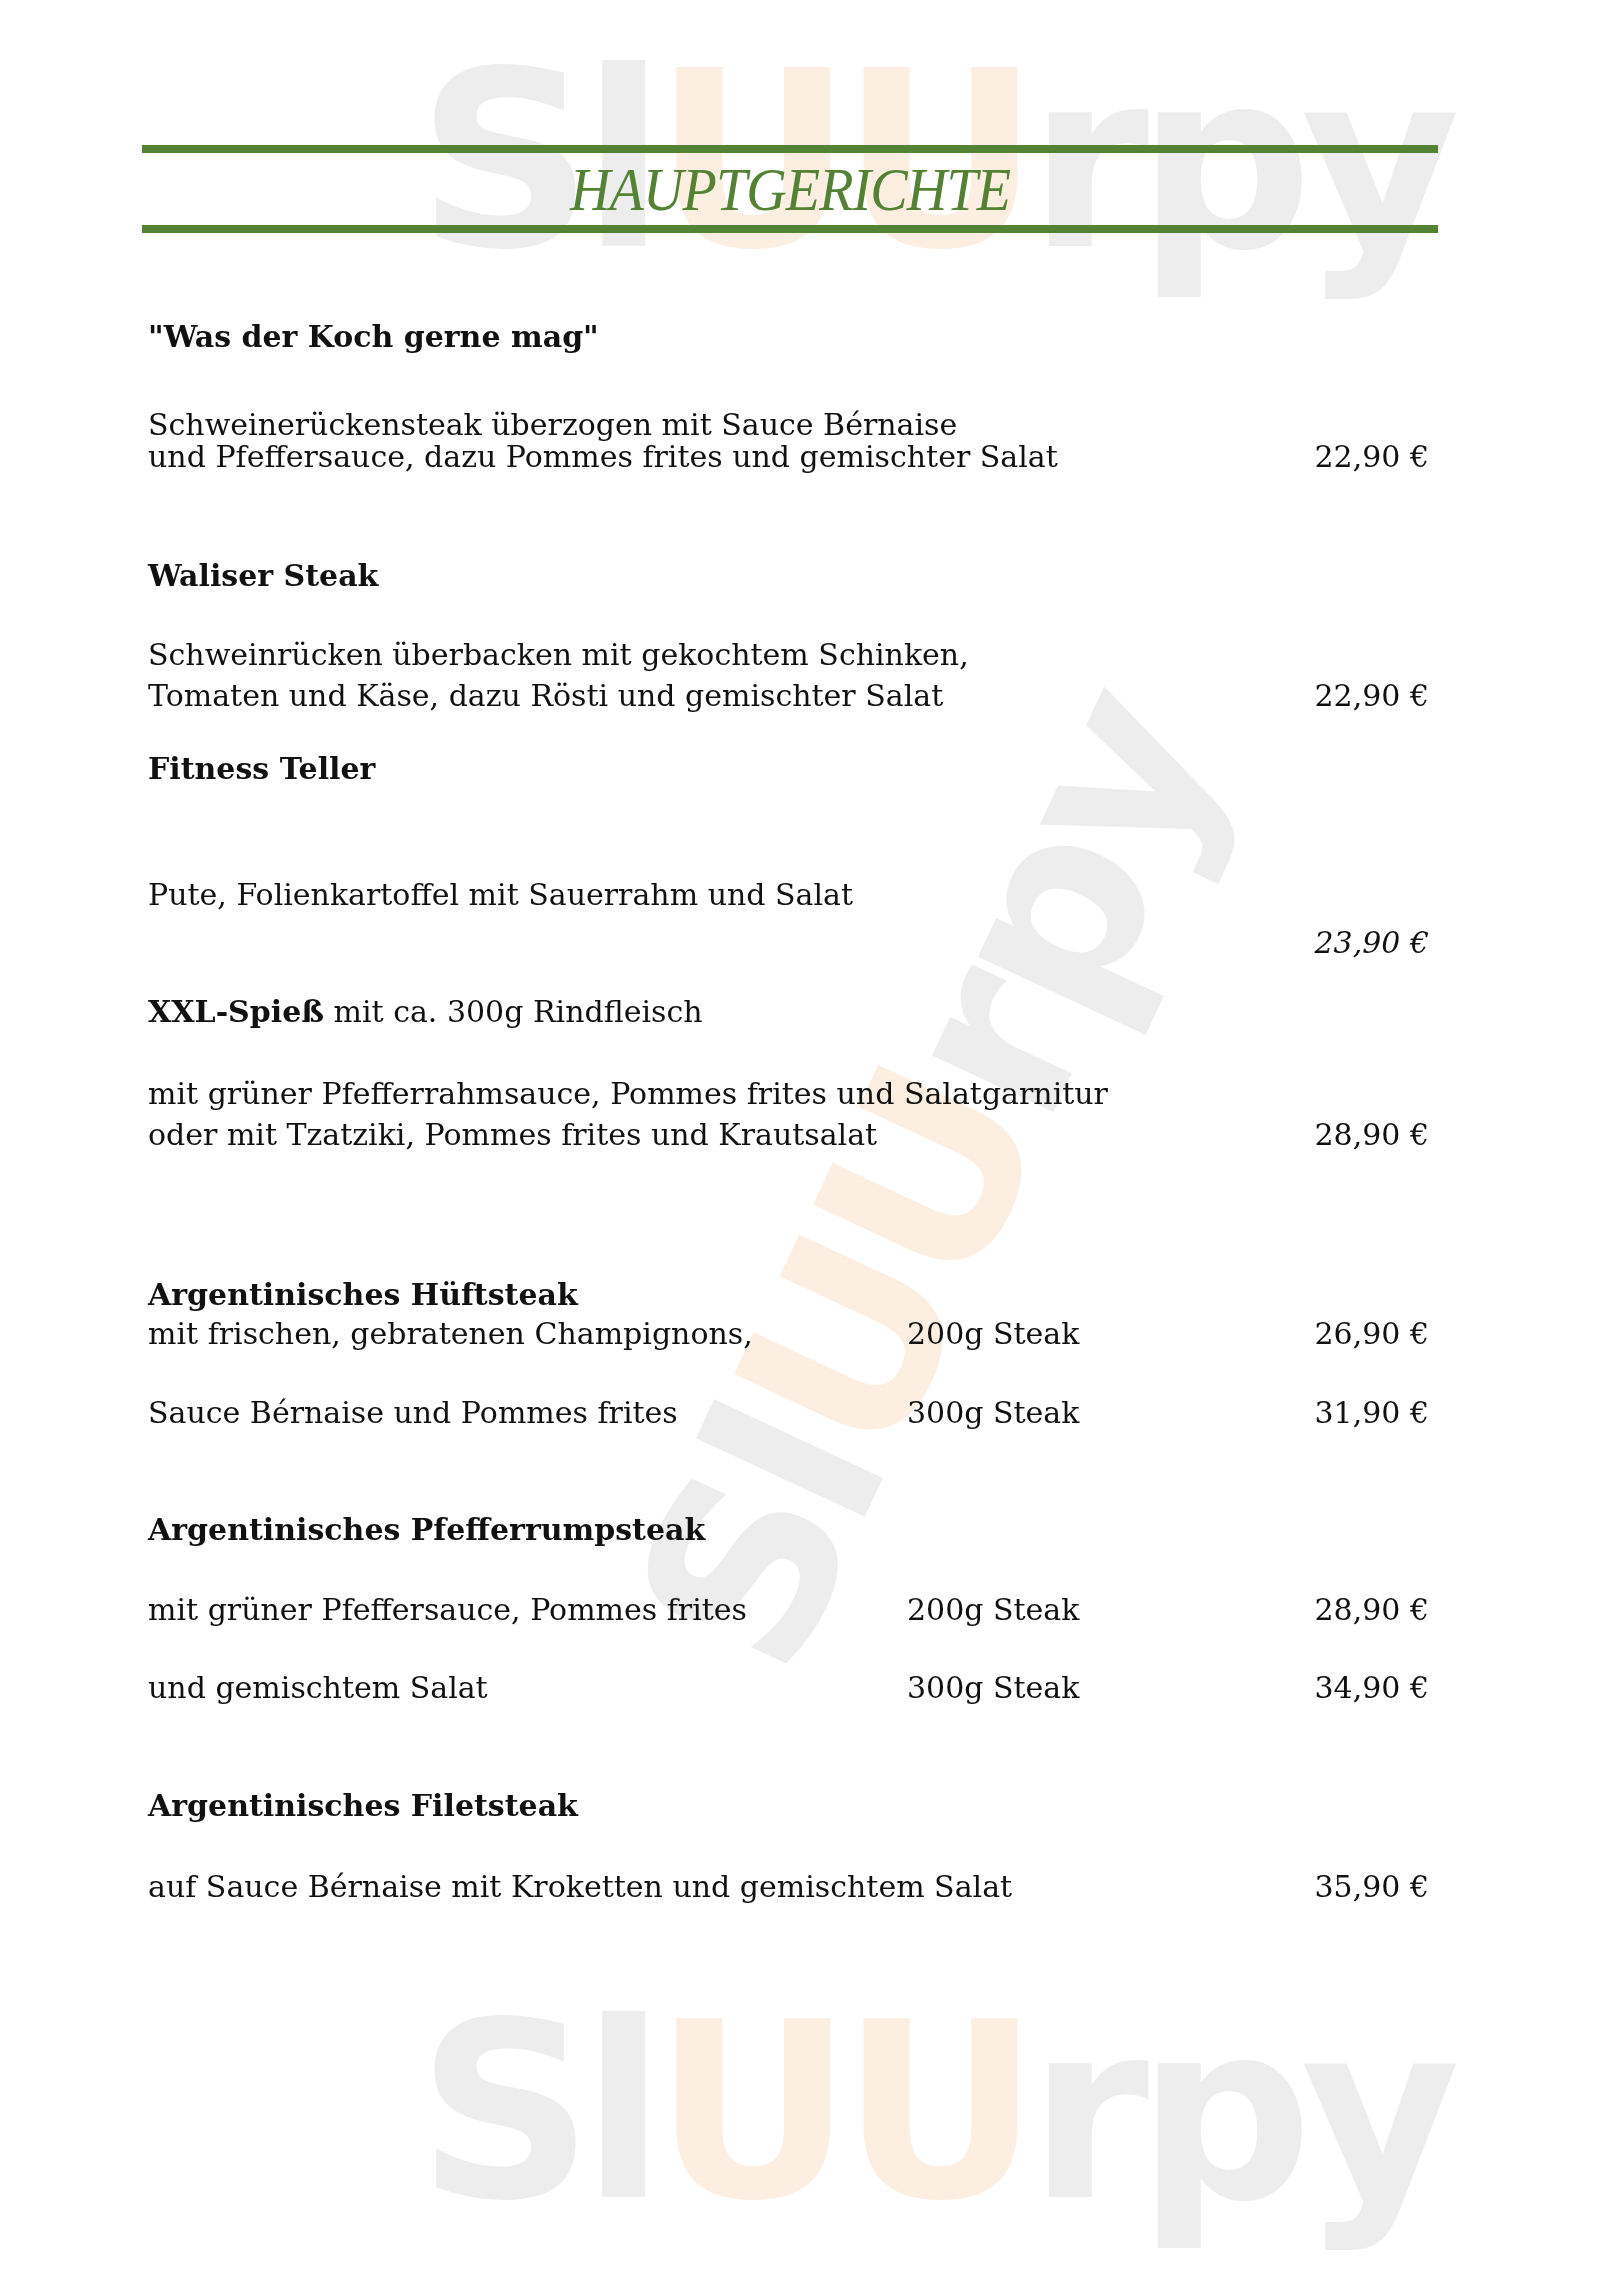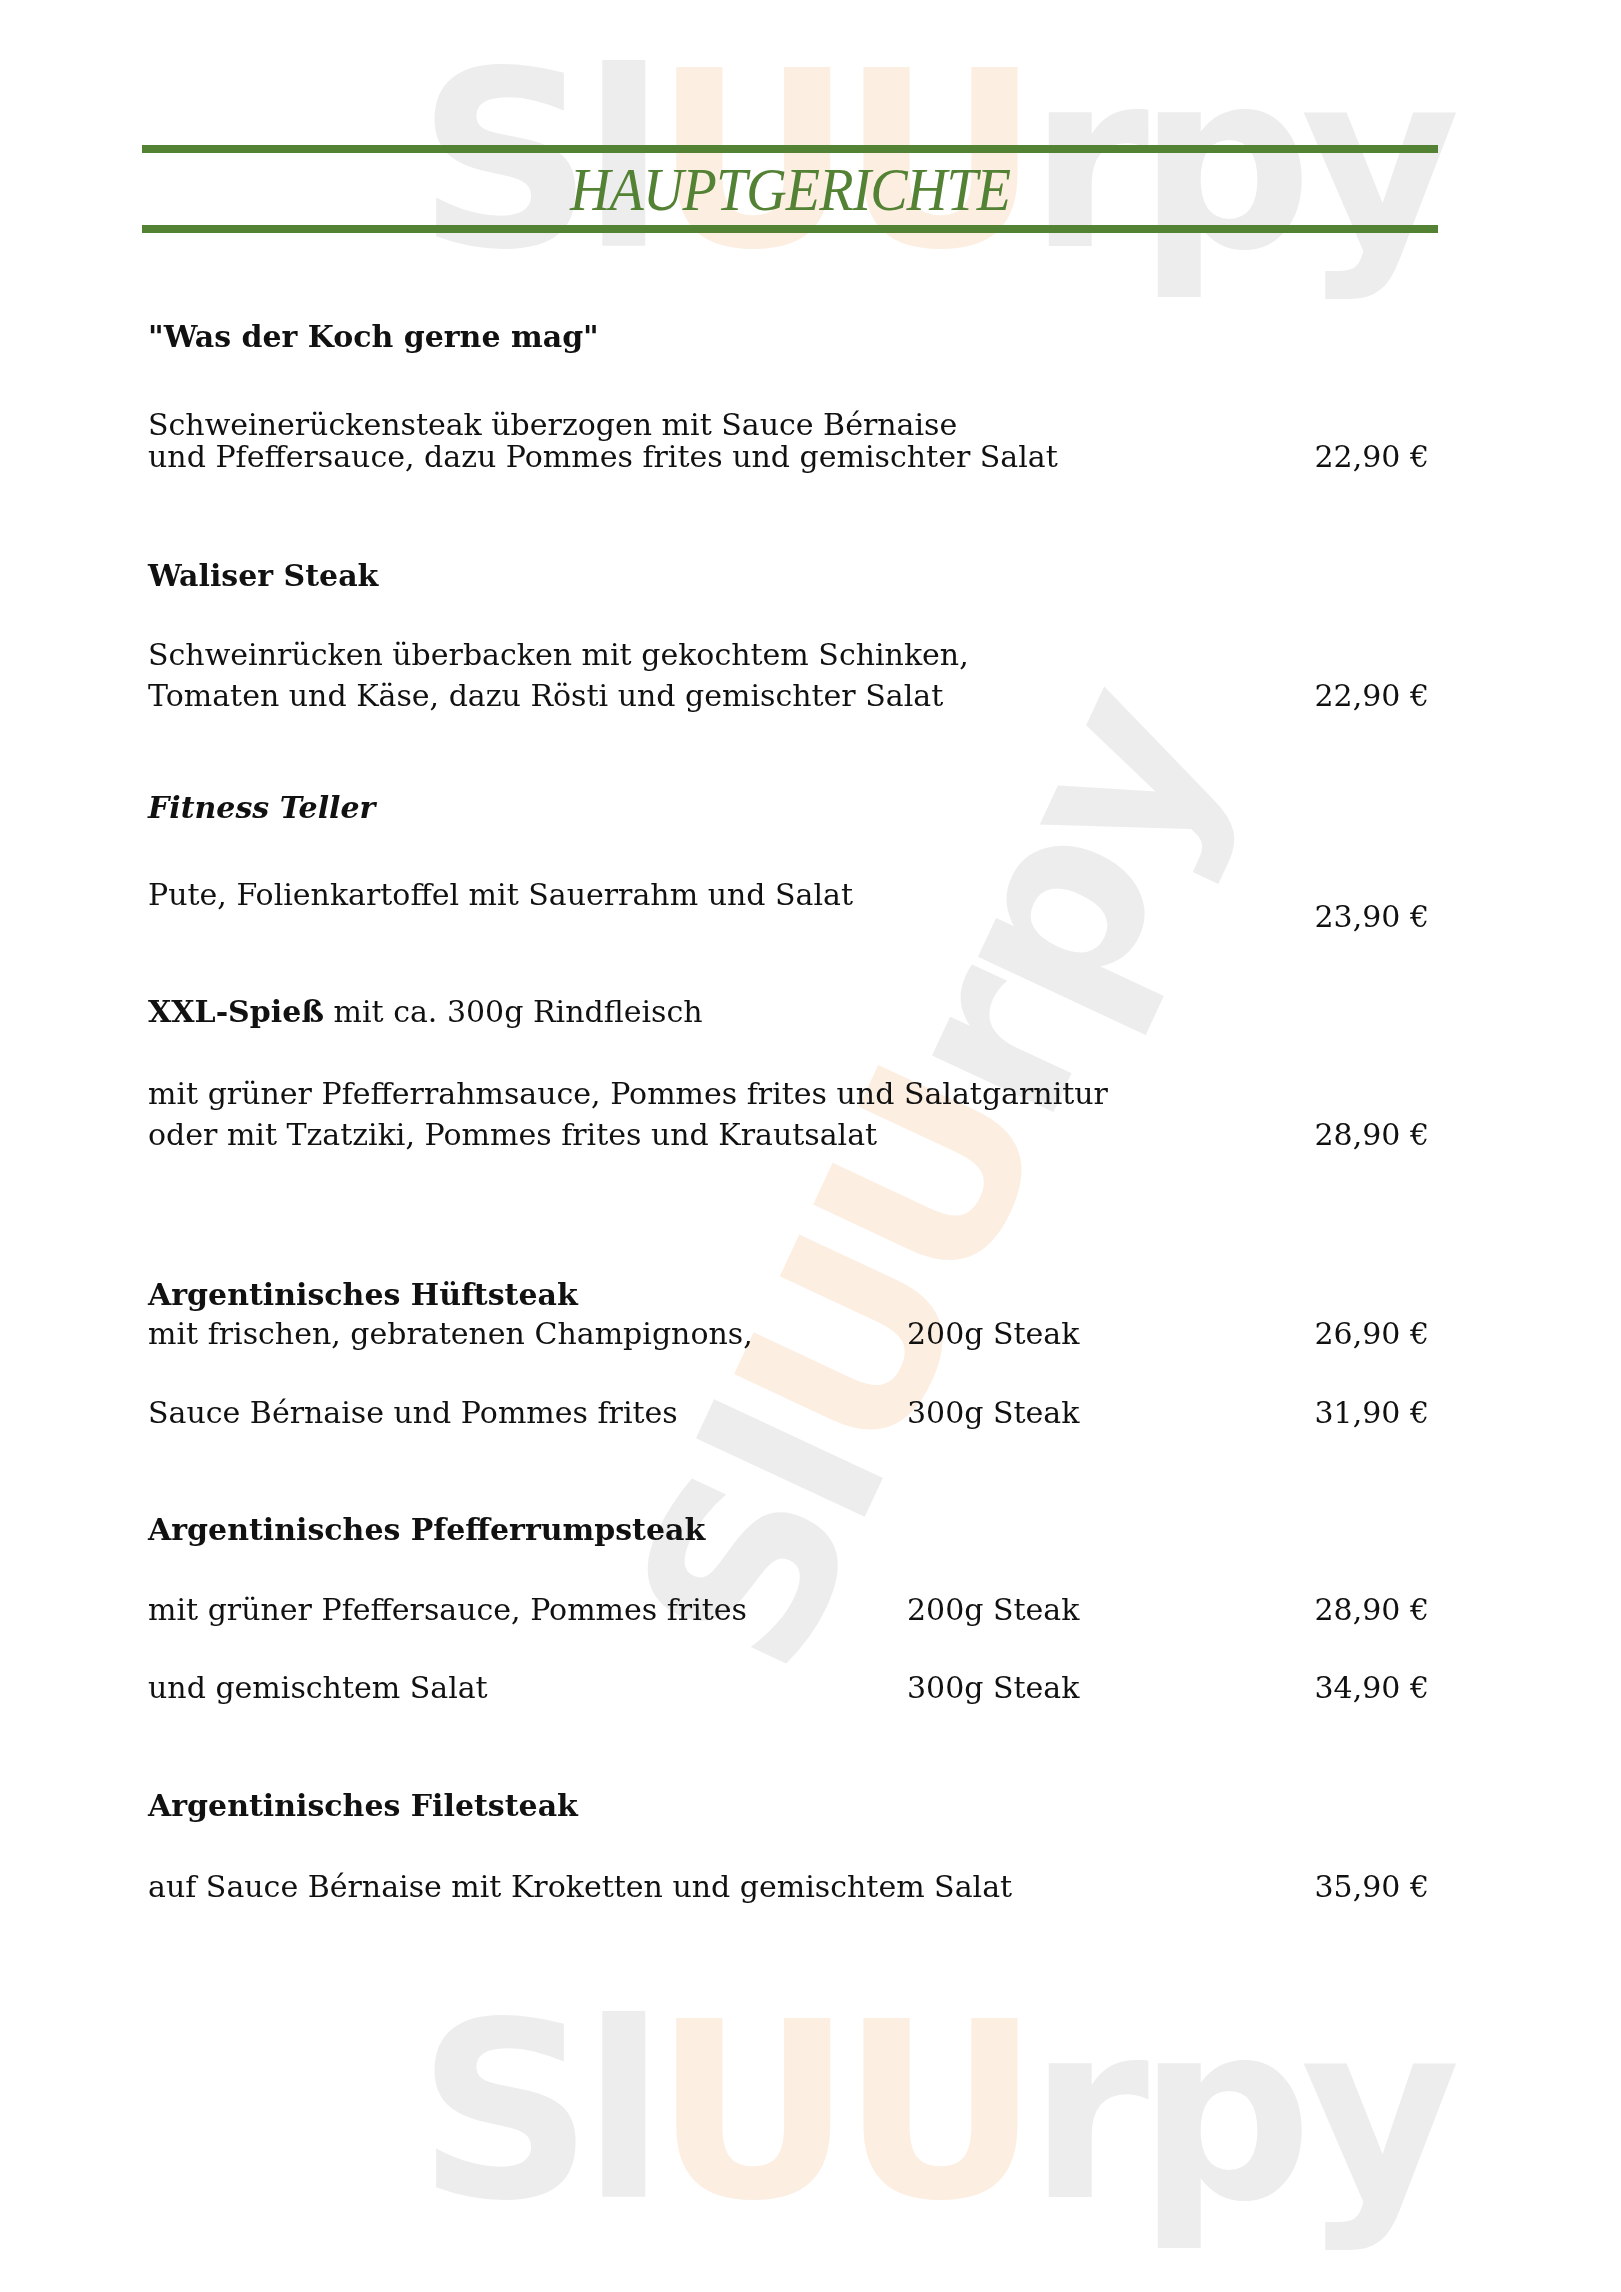--- a/index.html
+++ b/index.html
@@ -43,23 +43,23 @@
 </div>
 
 <div>
   <div class="t h" style="top:555px;">Waliser Steak</div>
   <div class="t" style="top:634px;">Schweinrücken überbacken mit gekochtem Schinken,</div>
   <div class="t" style="top:675px;">Tomaten und Käse, dazu Rösti und gemischter Salat</div>
   <div class="price" style="top:675px;">22,90 €</div>
 </div>
 
 <div>
-  <div class="t h" style="top:787px;font-style:italic;">Fitness Teller</div>
+  <div class="t h" style="top:748px;">Fitness Teller</div>
   <div class="t" style="top:874px;">Pute, Folienkartoffel mit Sauerrahm und Salat</div>
-  <div class="price" style="top:896px;">23,90 €</div>
+  <div class="price" style="top:922px;font-style:italic;">23,90 €</div>
 </div>
 
 <div>
   <div class="t" style="top:991px;"><span class="h">XXL-Spieß</span><span> mit ca. 300g Rindfleisch</span></div>
   <div class="t" style="top:1073px;">mit grüner Pfefferrahmsauce, Pommes frites und Salatgarnitur</div>
   <div class="t" style="top:1114px;">oder mit Tzatziki, Pommes frites und Krautsalat</div>
   <div class="price" style="top:1114px;">28,90 €</div>
 </div>
 
 <div>

